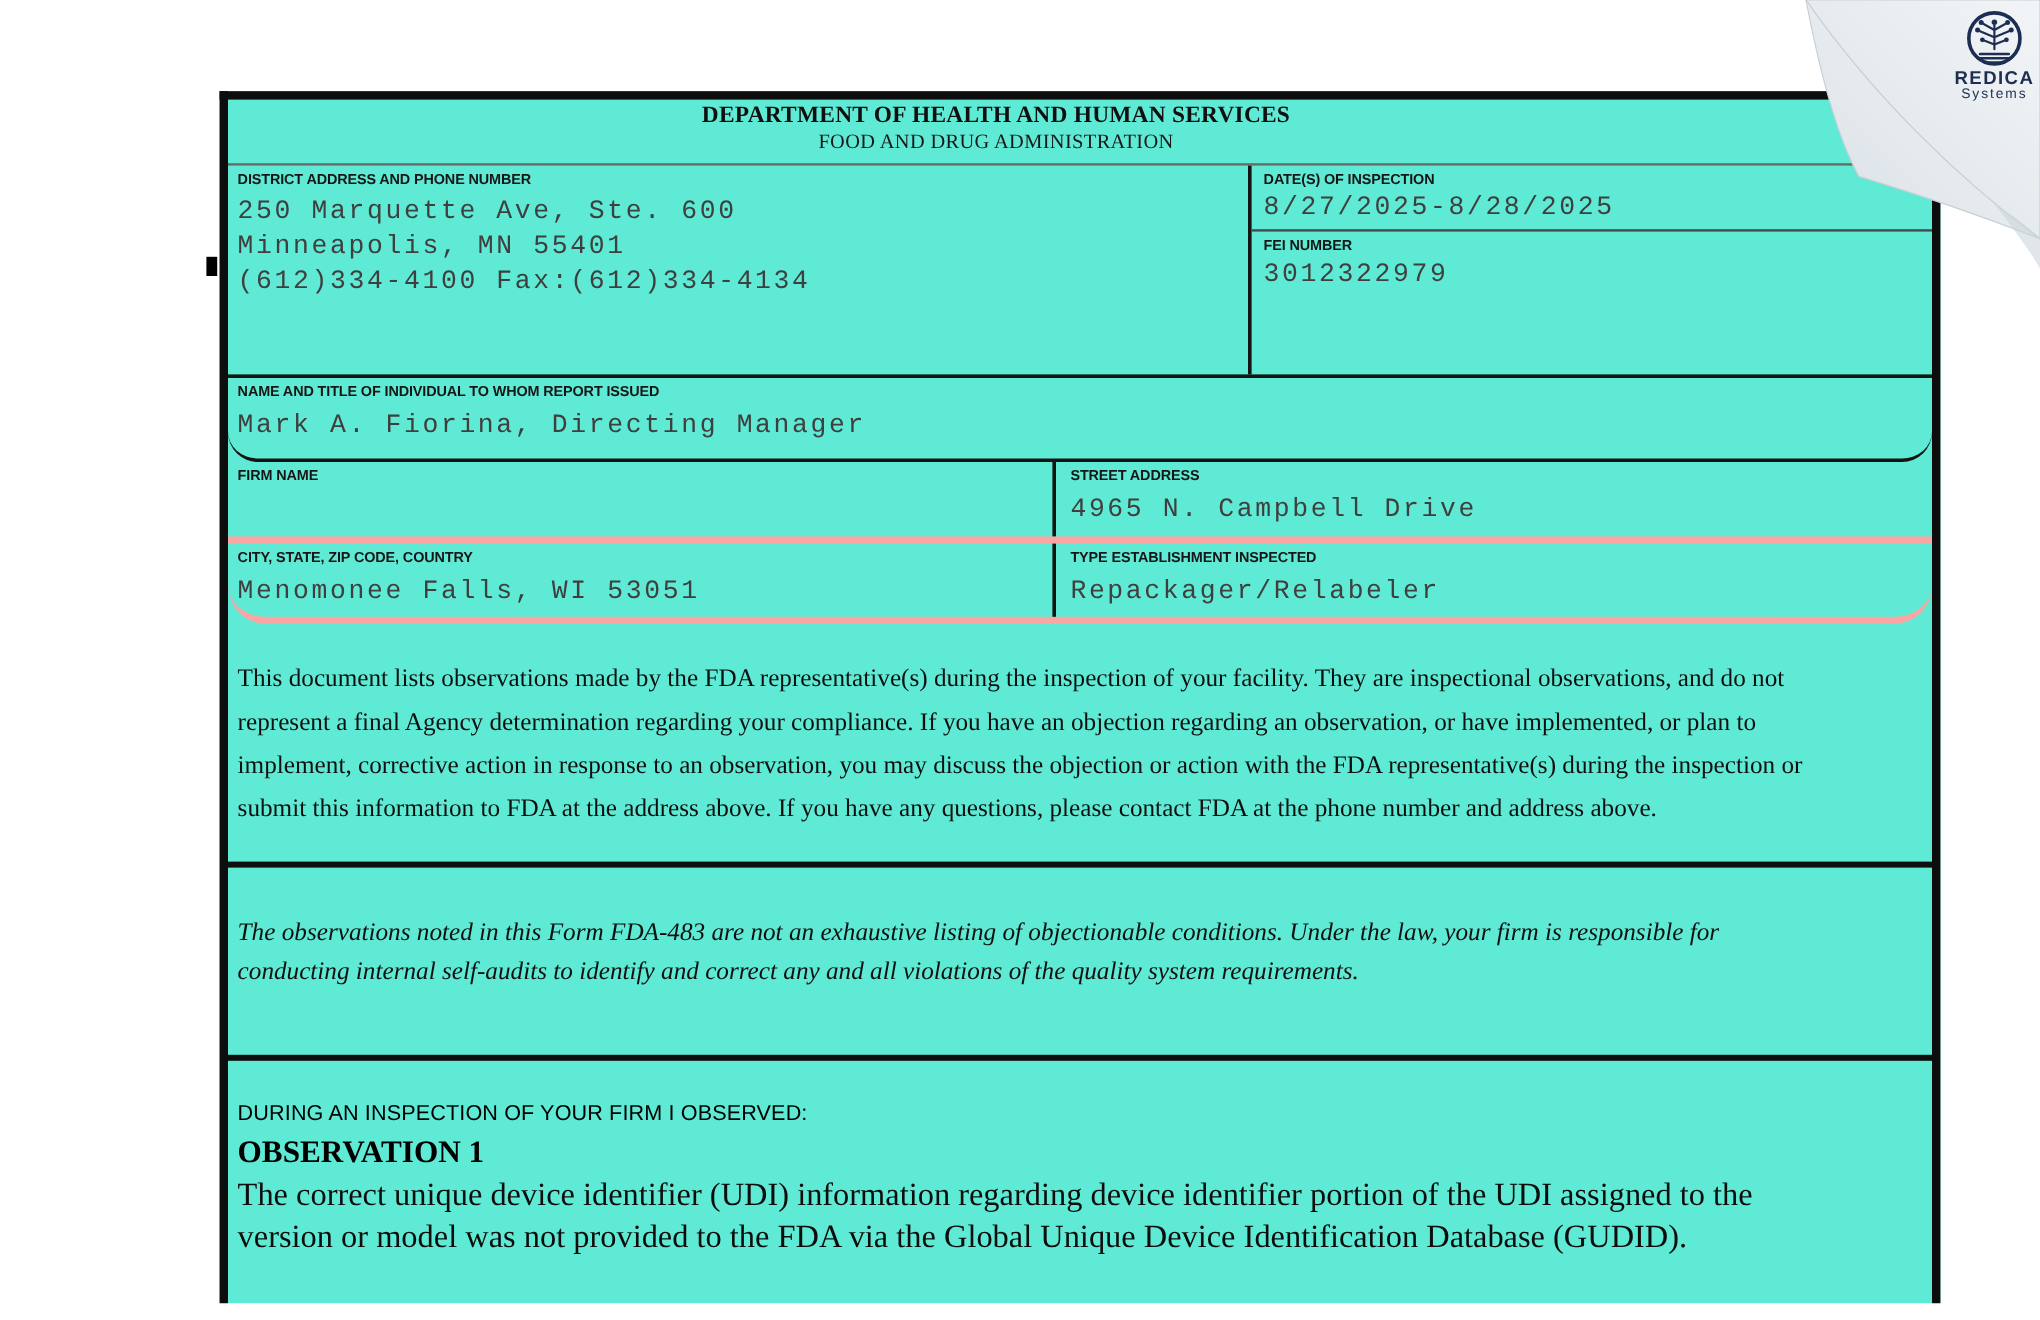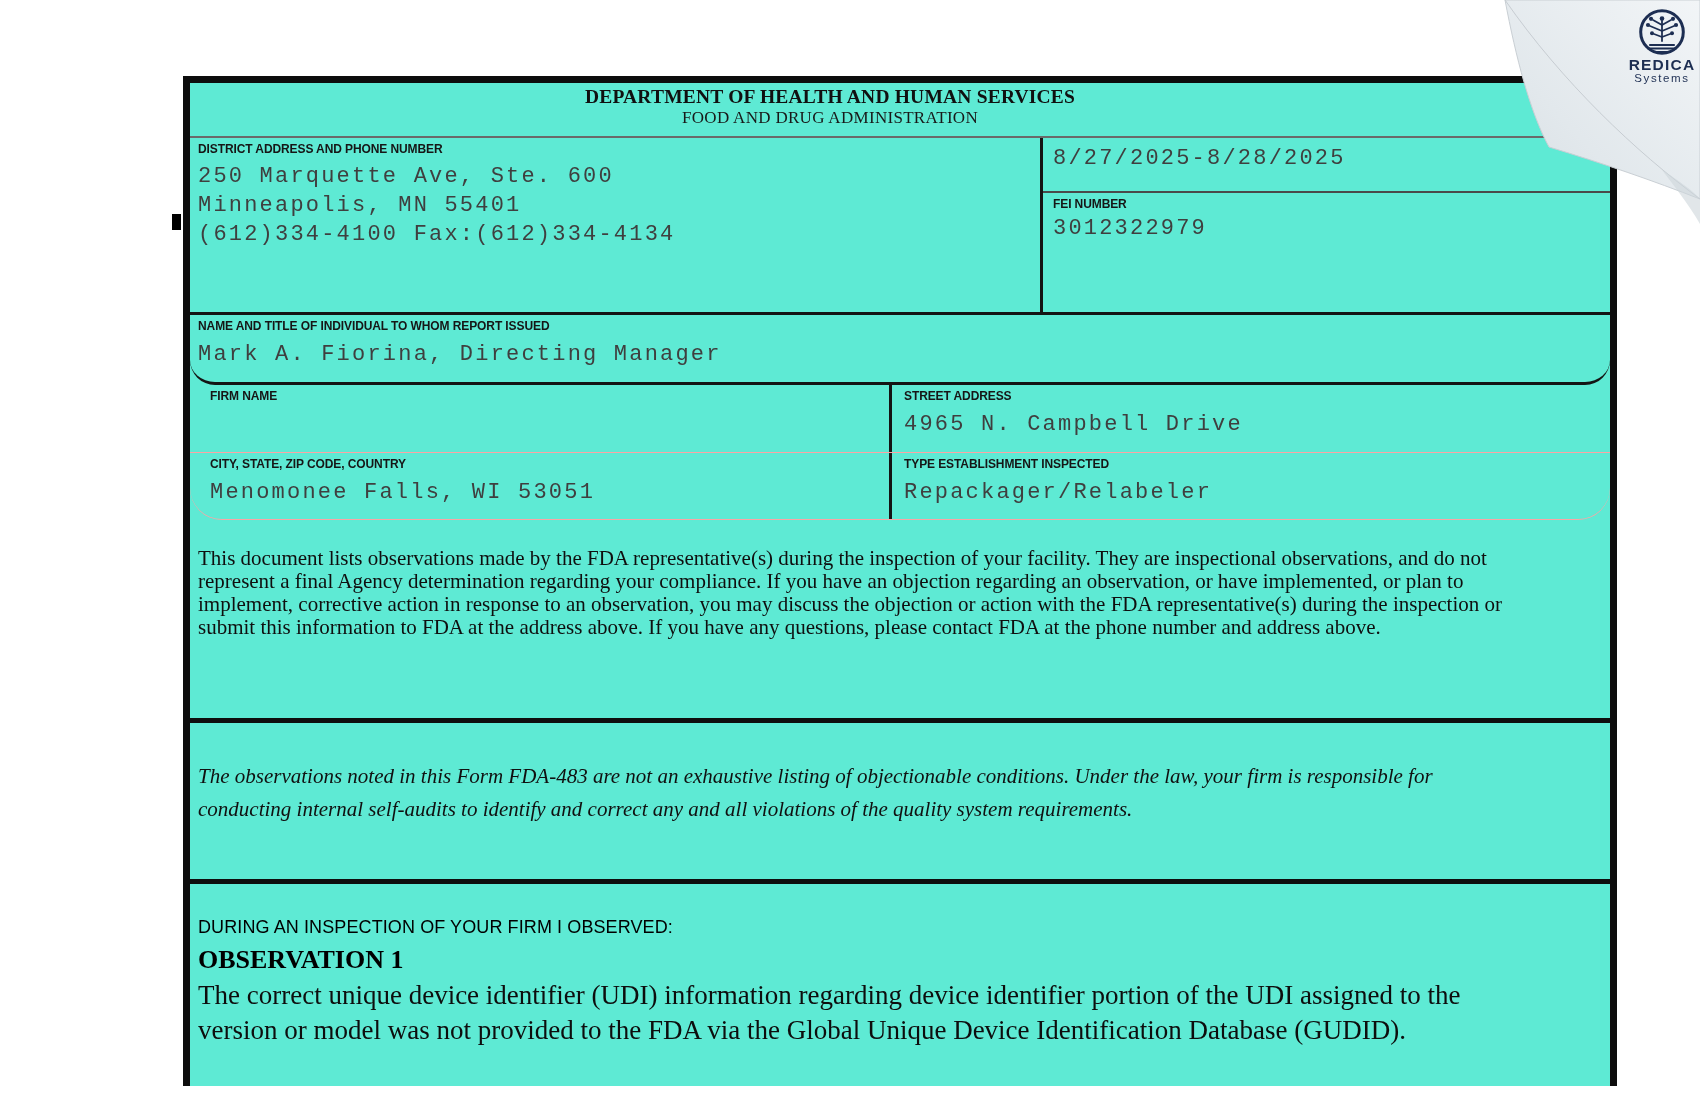--- a/index.html
+++ b/index.html
@@ -24,39 +24,39 @@
   }
   .hline{border-bottom:2px solid #6a6a6a;}
   .row{box-sizing:border-box;}
   .flexrow{display:flex;}
   .row1{height:177px;border-bottom:3px solid #141414;}
   .row1-left{width:853px;box-sizing:border-box;border-right:3px solid #141414;padding:4px 8px;}
   .row1-right{flex:1;box-sizing:border-box;}
   .cell-date{height:55px;box-sizing:border-box;border-bottom:2px solid #4a4a4a;padding:4px 10px;}
   .cell-fei{padding:4px 10px;}
   .row2{height:70px;border-bottom:3px solid #141414;padding:4px 8px;border-radius:25px;}
-  .row34{height:68px;border-bottom:1px solid #fca5a5;padding-left:12px;}
+  .row34{height:68px;border-bottom:6px solid #fca5a5;}
   .row4{height:67px;border-radius:32px;}
   .c-left{width:690px;box-sizing:border-box;border-right:3px solid #141414;padding:4px 8px;}
   .c-right{flex:1;box-sizing:border-box;padding:4px 12px;}
   .label{
     font-size:12px;font-weight:700;color:#161616;letter-spacing:-0.1px;line-height:14px;
     font-family:"Liberation Sans",sans-serif;
   }
   .mono{
     font-family:"Liberation Mono","DejaVu Sans Mono",monospace;
     font-size:22px;color:#3f3f3f;letter-spacing:2.2px;line-height:29px;
   }
   .mono-block{margin-top:6px;}
   .value{margin-top:7px;}
   
   .notice-box{height:203px;border-bottom:5px solid #0e0e0e;padding:27px 0 0 8px;box-sizing:border-box;}
   .notice-text{
     width:1330px;font-family:"Liberation Serif","DejaVu Serif",serif;
-    font-size:21px;line-height:23px;color:#0f0f0f;
+    font-size:21px;line-height:36px;color:#0f0f0f;
   }
   .box-gap{height:5px;}
   .box-gap2{height:7px;}
   .disclaimer-box{height:156px;border-bottom:5px solid #0e0e0e;padding:32px 0 0 8px;box-sizing:border-box;}
   .disclaimer-text{
     width:1250px;font-family:"Liberation Serif","DejaVu Serif",serif;font-style:italic;
     font-size:21px;line-height:33px;color:#101010;
   }
   .observation-box{height:195px;padding:26px 0 0 8px;box-sizing:border-box;}
   .observed-heading{font-size:18px;font-weight:400;color:#000;letter-spacing:.1px;
@@ -86,20 +86,21 @@
 
     <div class="row row1 flexrow">
       <div class="row1-left">
         <div class="label">DISTRICT ADDRESS AND PHONE NUMBER</div>
         <div class="mono mono-block">250 Marquette Ave, Ste. 600</div>
         <div class="mono">Minneapolis, MN 55401</div>
         <div class="mono">(612)334-4100 Fax:(612)334-4134</div>
       </div>
       <div class="row1-right">
         <div class="cell-date">
+          <div class="label">DATE(S) OF INSPECTION</div>
           <div class="mono" style="margin-top:2px;">8/27/2025-8/28/2025</div>
         </div>
         <div class="cell-fei">
           <div class="label">FEI NUMBER</div>
           <div class="mono" style="margin-top:3px;">3012322979</div>
         </div>
       </div>
     </div>
 
     <div class="row row2">

